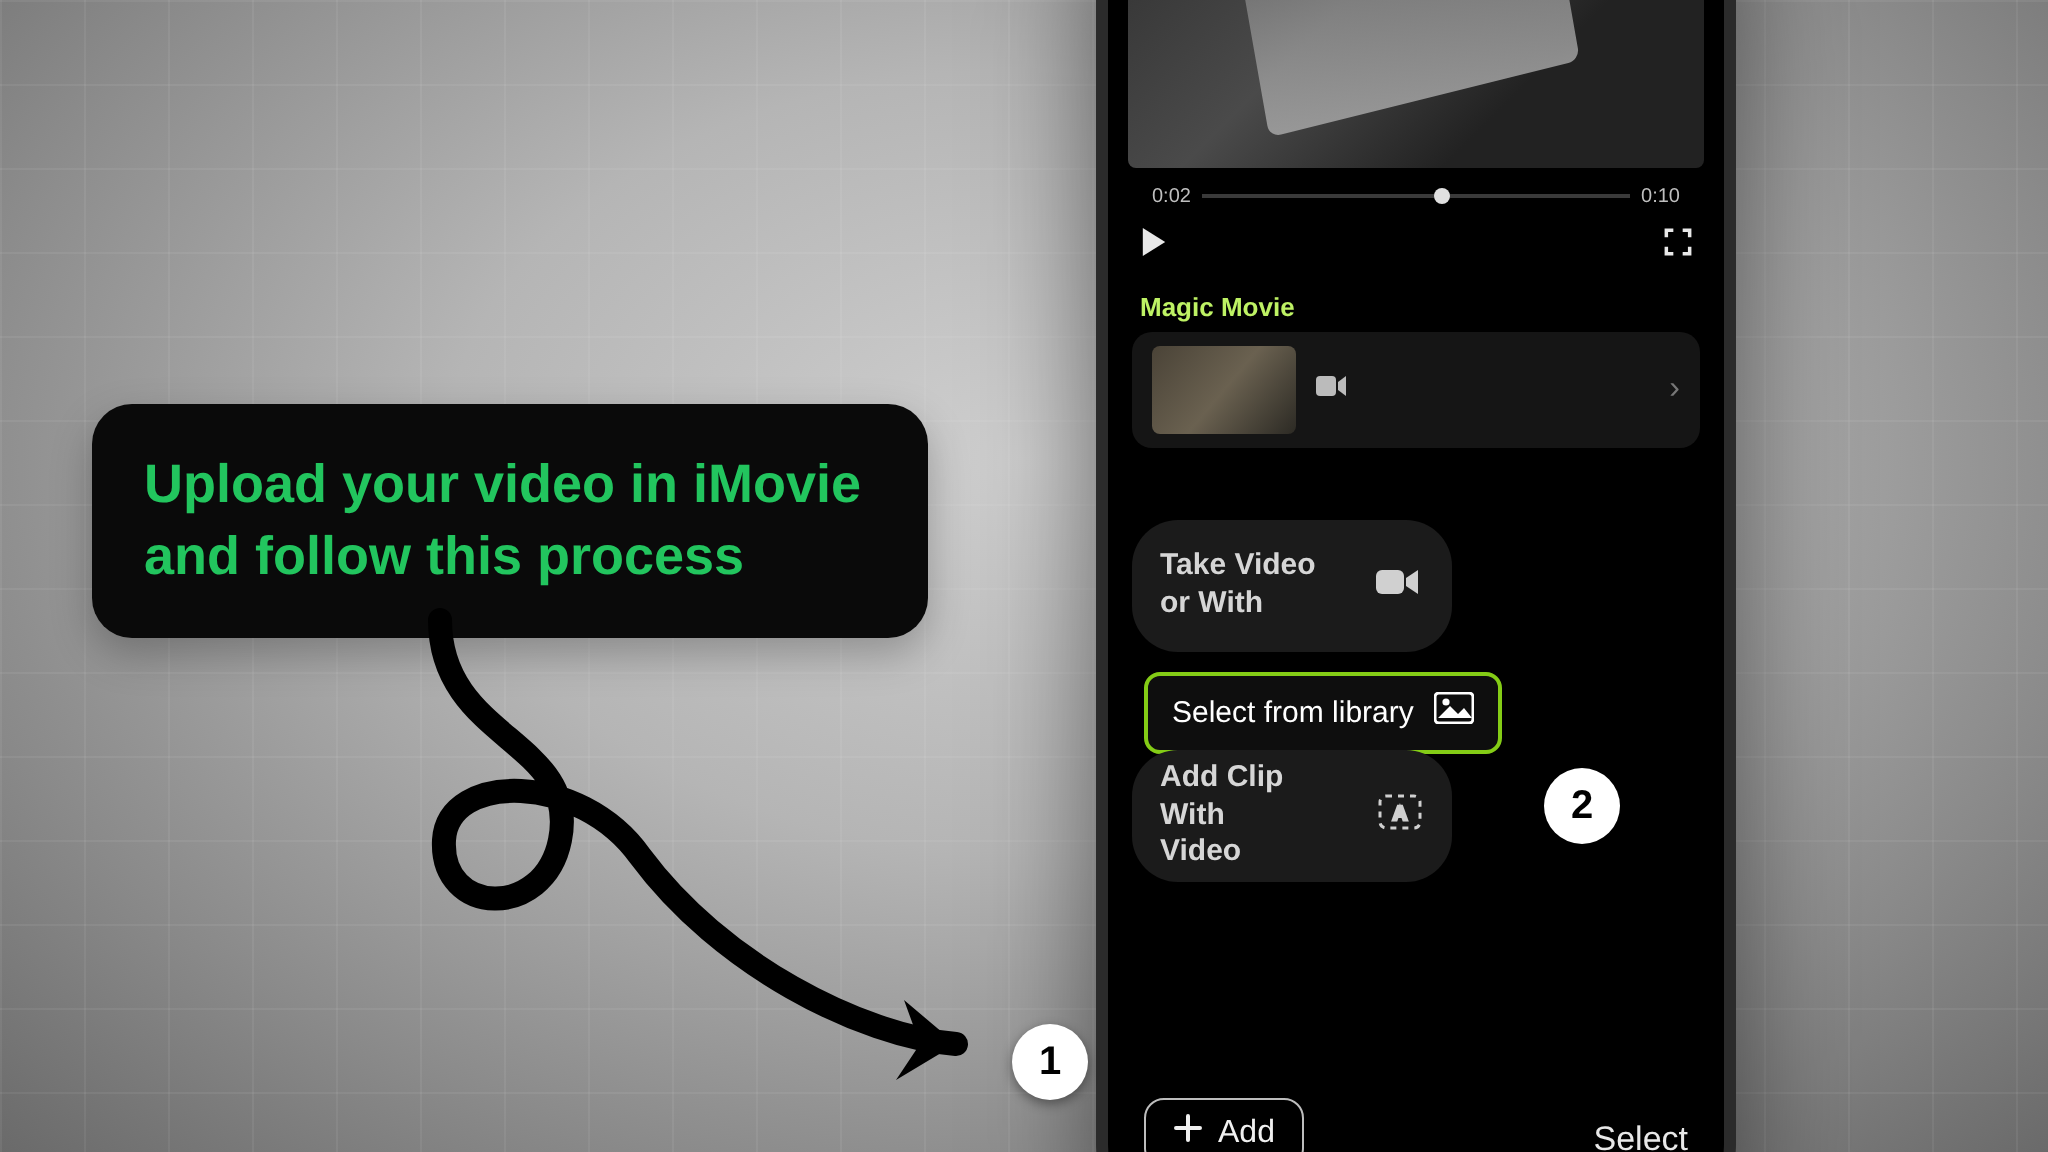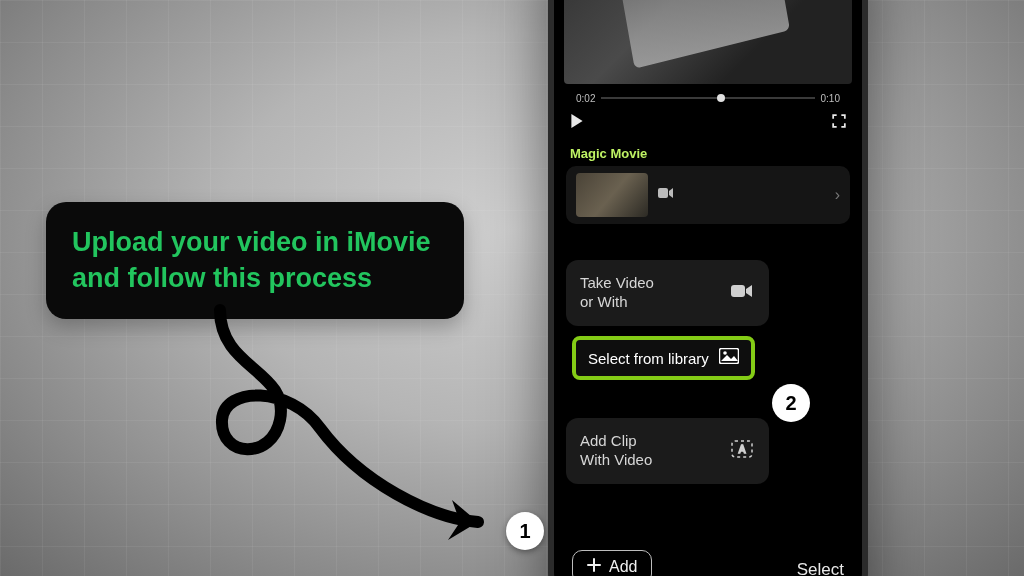--- a/index.html
+++ b/index.html
@@ -94,34 +94,34 @@
   .clip-thumb {
     width:72px; height:44px; border-radius:4px;
     background: linear-gradient(130deg,#4a4337,#6a6150 50%,#2c2a24);
     margin-right:10px;
   }
   .clip-meta { flex:1; color:#777; font-size:11px; line-height:1.3; }
   .clip-meta .cam { color:#bbb; font-size:13px; }
   .chev { color:#777; font-size:16px; }
   
   .card {
-    position:absolute; left:12px; width:203px;
-    background:#1b1b1b; border-radius:12px;
+    position:absolute; left:12px; width:160px;
+    background:#1b1b1b; border-radius:23px;
     padding:14px 14px;
     display:flex; align-items:center; justify-content:space-between;
-    color:#d6d6d6; font-size:15px;
+    color:#d6d6d6; font-size:15px;font-weight:bold;
   }
   .card .label { line-height:1.25; }
   .card-take { top:324px; height:66px; }
-  .card-title { top:482px; height:66px;gap:40px; }
+  .card-title { top:439px; height:66px;gap:40px; }
   .card .ic { width:26px; text-align:center; font-size:17px; color:#d0d0d0; }
   
   .lib-pill {
     position:absolute; left:18px; top:400px;
-    border:4px solid #84cc16; border-radius:8px;
+    border:2px solid #84cc16; border-radius:8px;
     background:#0e0e0e;
     color:#fff; font-size:15px;
     padding:8px 12px;
     display:flex; align-items:center; gap:10px;
   }
   .lib-pill .pic-ic { font-size:16px; }
   
   .add-btn {
     position:absolute; left:18px; bottom:30px;
     border:1.5px solid #bdbdbd; border-radius:10px;

